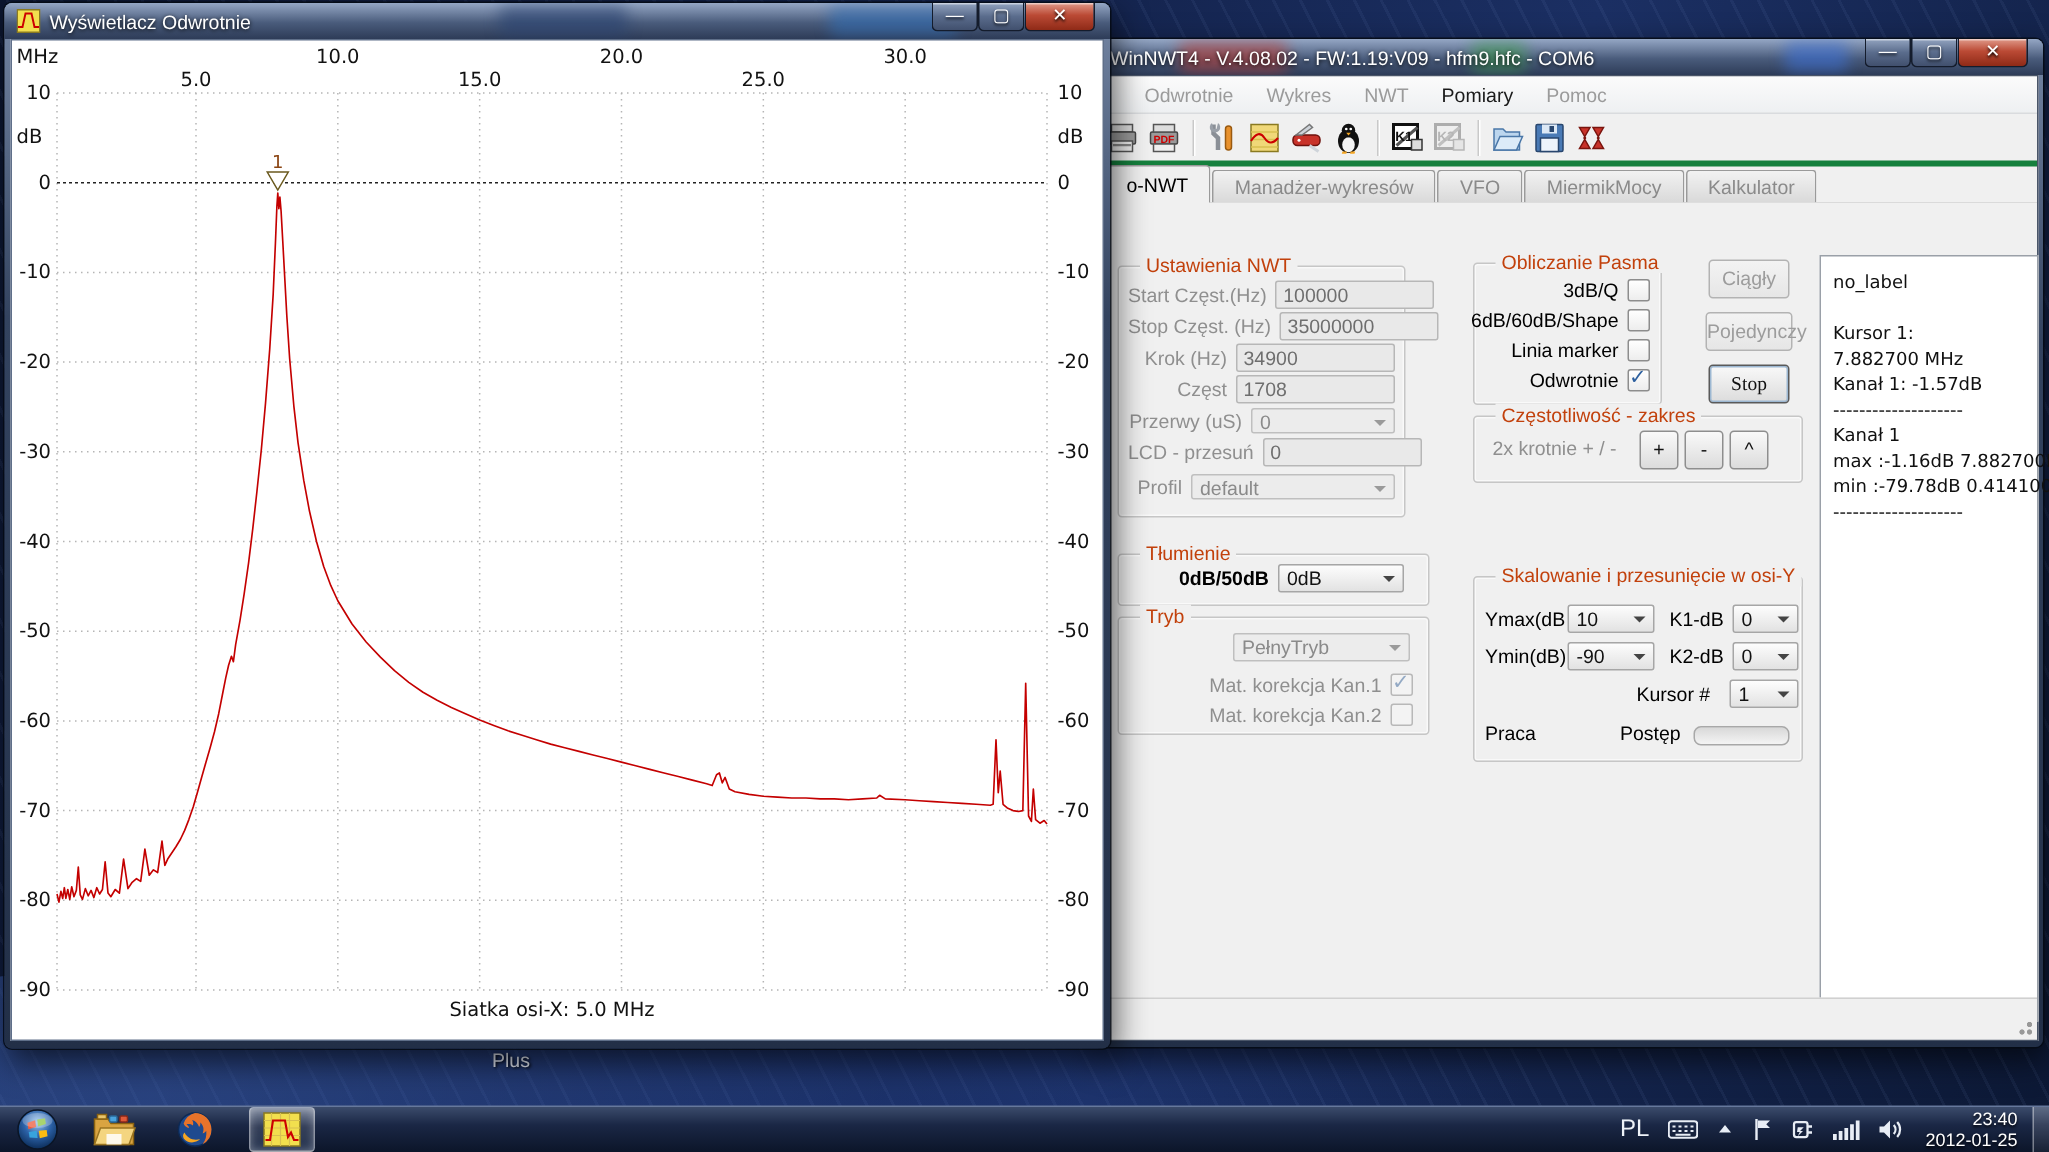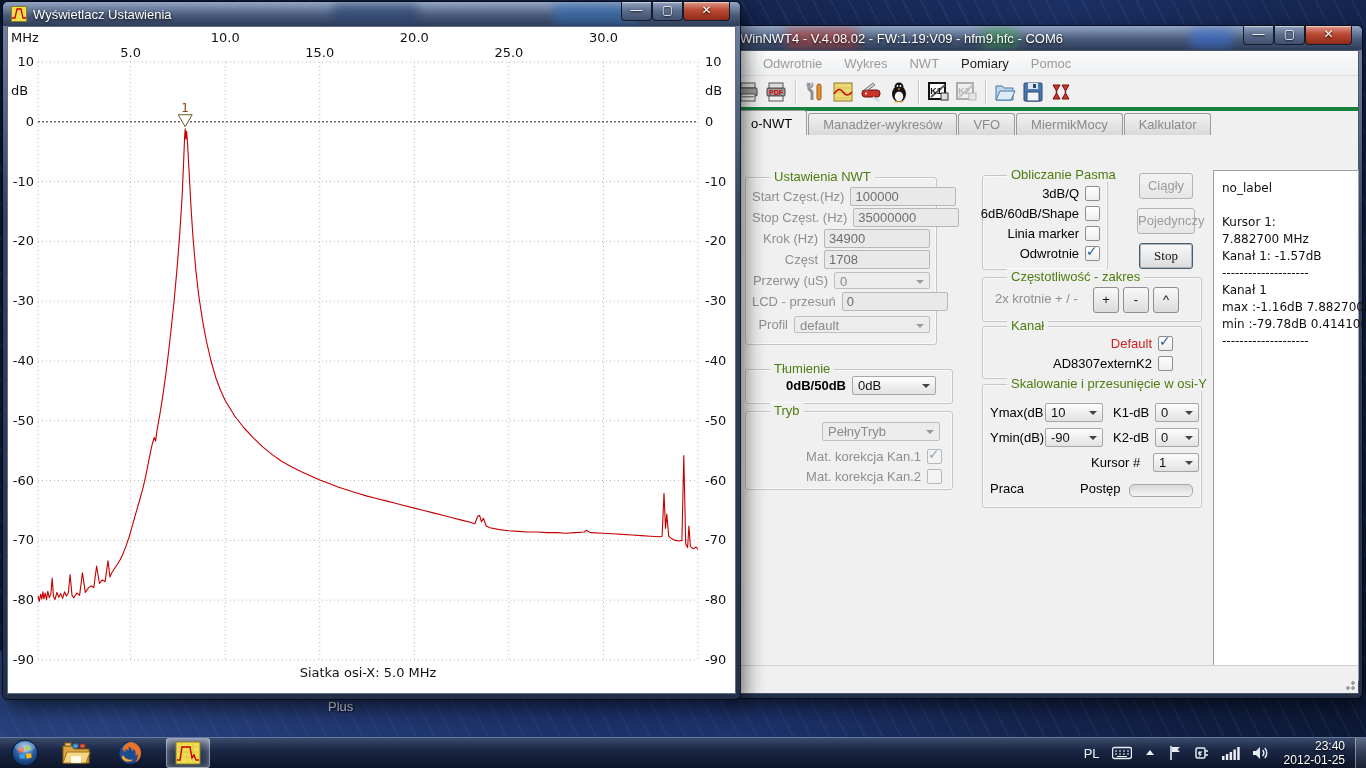--- a/index.html
+++ b/index.html
@@ -54,21 +54,21 @@
        border-radius:3px 3px 0 0;background:linear-gradient(#f2f2f2,#d9d9d9);color:#8a8a8a;white-space:nowrap;}
   .tab.active{height:25px;line-height:25px;background:#f0f0f0;color:#000;margin-bottom:-1px;}
   .workarea{position:absolute;left:0;right:0;top:84px;bottom:28px;background:#f0f0f0;}
   .statusbar{position:absolute;left:0;right:0;bottom:0;height:27px;background:#f0f0f0;border-top:1px solid #d0d0d0;}
   .grip{position:absolute;right:3px;bottom:3px;width:12px;height:12px;
        background:radial-gradient(circle 1.5px at 10px 10px,#999 1.5px,transparent 2px),
                   radial-gradient(circle 1.5px at 10px 5px,#999 1.5px,transparent 2px),
                   radial-gradient(circle 1.5px at 5px 10px,#999 1.5px,transparent 2px);}
 
   .group{position:absolute;border:1px solid #c6c6c6;border-radius:3px;box-shadow:inset 0 0 0 1px rgba(255,255,255,.6);}
-  .glabel{position:absolute;top:-9px;left:24px;background:#f0f0f0;padding:0 4px;color:#4d7c0f;white-space:nowrap;}
+  .glabel{position:absolute;top:-9px;left:14px;background:#f0f0f0;padding:0 4px;color:#c2410c;white-space:nowrap;}
   .dis{color:#8f8f8f;}
   .frow{position:absolute;left:6px;right:6px;height:20px;display:flex;align-items:center;}
   .flabel{flex:1;text-align:right;padding-right:6px;white-space:nowrap;}
   .finput{width:96px;height:17px;flex:0 0 96px;background:#e9e9e9;border:1px solid #b7b7b7;border-radius:2px;
        padding:0 4px;color:#6e6e6e;line-height:17px;overflow:hidden;}
   .combo{position:relative;height:17px;background:linear-gradient(#fdfdfd,#e2e2e2);border:1px solid #a6a6a6;
        border-radius:2px;padding:0 18px 0 5px;line-height:17px;color:#111;}
   .combo .arr{position:absolute;right:5px;top:7px;width:0;height:0;border-left:4px solid transparent;
        border-right:4px solid transparent;border-top:4px solid #444;}
   .combo.cdis{background:#ececec;color:#8a8a8a;border-color:#bfbfbf;}
@@ -313,31 +313,20 @@
       <div class="group" style="left:250px;top:142px;width:218px;height:43px;">
         <span class="glabel">Częstotliwość - zakres</span>
         <div class="crow" style="left:12px;top:13px;">
             <span class="clabel dis">2x krotnie + / -</span>
           </div>
         <div class="btn" style="left:110px;top:9px;width:24px;height:24px;line-height:24px;">+</div>
         <div class="btn" style="left:140px;top:9px;width:24px;height:24px;line-height:24px;">-</div>
         <div class="btn" style="left:170px;top:9px;width:24px;height:24px;line-height:24px;">^</div>
       </div>
 
-      <div class="group" style="left:250px;top:191px;width:218px;height:51px;">
-        <span class="glabel">Kanał</span>
-        <div class="crow" style="right:28px;top:9px;">
-            <span class="clabel" style="color:#cc2222;">Default</span>
-            <span class="checkbox checked"></span>
-          </div>
-        <div class="crow" style="right:28px;top:29px;">
-            <span class="clabel">AD8307externK2</span>
-            <span class="checkbox"></span>
-          </div>
-      </div>
 
       <div class="group" style="left:250px;top:249px;width:218px;height:122px;">
         <span class="glabel">Skalowanie i przesunięcie w osi-Y</span>
         <div class="crow" style="left:7px;top:20px;">
             <span class="clabel">Ymax(dB</span>
           </div>
         <span class="combo" style="position:absolute;left:62px;top:18px;width:33px;"><span>10</span><span class="arr"></span></span>
         <div class="crow" style="left:130px;top:20px;">
             <span class="clabel">K1-dB</span>
           </div>
@@ -383,21 +372,21 @@
 </div>
 
 <div class="window" id="plotwin">
   <div class="titlebar">
     <div class="blob" style="left:330px;width:85px;background:#27406e;"></div>
     <div class="blob" style="left:550px;width:85px;background:#2e6db5;"></div>
     <svg class="appicon16" viewBox="0 0 16 16">
         <rect x="0.5" y="0.5" width="15" height="15" fill="#f2df4e" stroke="#8a7a20"></rect>
         <path d="M1 12 L4 12 L6 3 L10 3 L12 12 L15 12" stroke="#c00" fill="none" stroke-width="1.3"></path>
       </svg>
-    <span class="title-text">Wyświetlacz Ustawienia</span>
+    <span class="title-text">Wyświetlacz Odwrotnie</span>
     <div class="capbtns">
       <div class="capbtn">—</div>
       <div class="capbtn">▢</div>
       <div class="capbtn close">✕</div>
     </div>
   </div>
   <div class="plot-client">
     <svg id="chart" viewBox="0 0 727 666" preserveAspectRatio="none">
         <line x1="30" x2="30" y1="35" y2="633" stroke="#b5b5b5" stroke-dasharray="1,3"></line>
         <line x1="122.66475644699142" x2="122.66475644699142" y1="35" y2="633" stroke="#b5b5b5" stroke-dasharray="1,3"></line>
@@ -498,21 +487,21 @@
     </div>
     <div class="tb-app">
       <svg width="26" height="24" viewBox="0 0 26 24">
           <rect x="1" y="1" width="24" height="22" fill="#f2df4e" stroke="#8a7a20"></rect>
           <path d="M1 6 h24 M1 11 h24 M1 16 h24 M6 1 v22 M12 1 v22 M18 1 v22" stroke="#d8c050" stroke-width="0.8"></path>
           <path d="M2 19 l3 0 2 -13 8 0 2 11 2 -3 2 5 3 0" stroke="#c00" fill="none" stroke-width="1.4"></path>
         </svg>
     </div>
   </div>
   <div class="tray">
-    <span class="tray-item" style="font-size:13px;">PL</span>
+    <span class="tray-item" style="font-size:16px;">PL</span>
     <span class="tray-item">
       <svg width="20" height="14" viewBox="0 0 20 14">
           <rect x="0.5" y="1.5" width="19" height="11" rx="2" fill="none" stroke="#e8edf5" stroke-width="1.4"></rect>
           <path d="M3 5 h2 M7 5 h2 M11 5 h2 M15 5 h2 M3 8 h2 M7 8 h2 M11 8 h2 M15 8 h2 M5 10.5 h10" stroke="#e8edf5" stroke-width="1.2"></path>
         </svg>
     </span>
     <span class="tray-item">
       <svg width="12" height="10" viewBox="0 0 12 10">
           <path d="M2 7 L6 2 L10 7 Z" fill="#e8edf5"></path>
         </svg>

